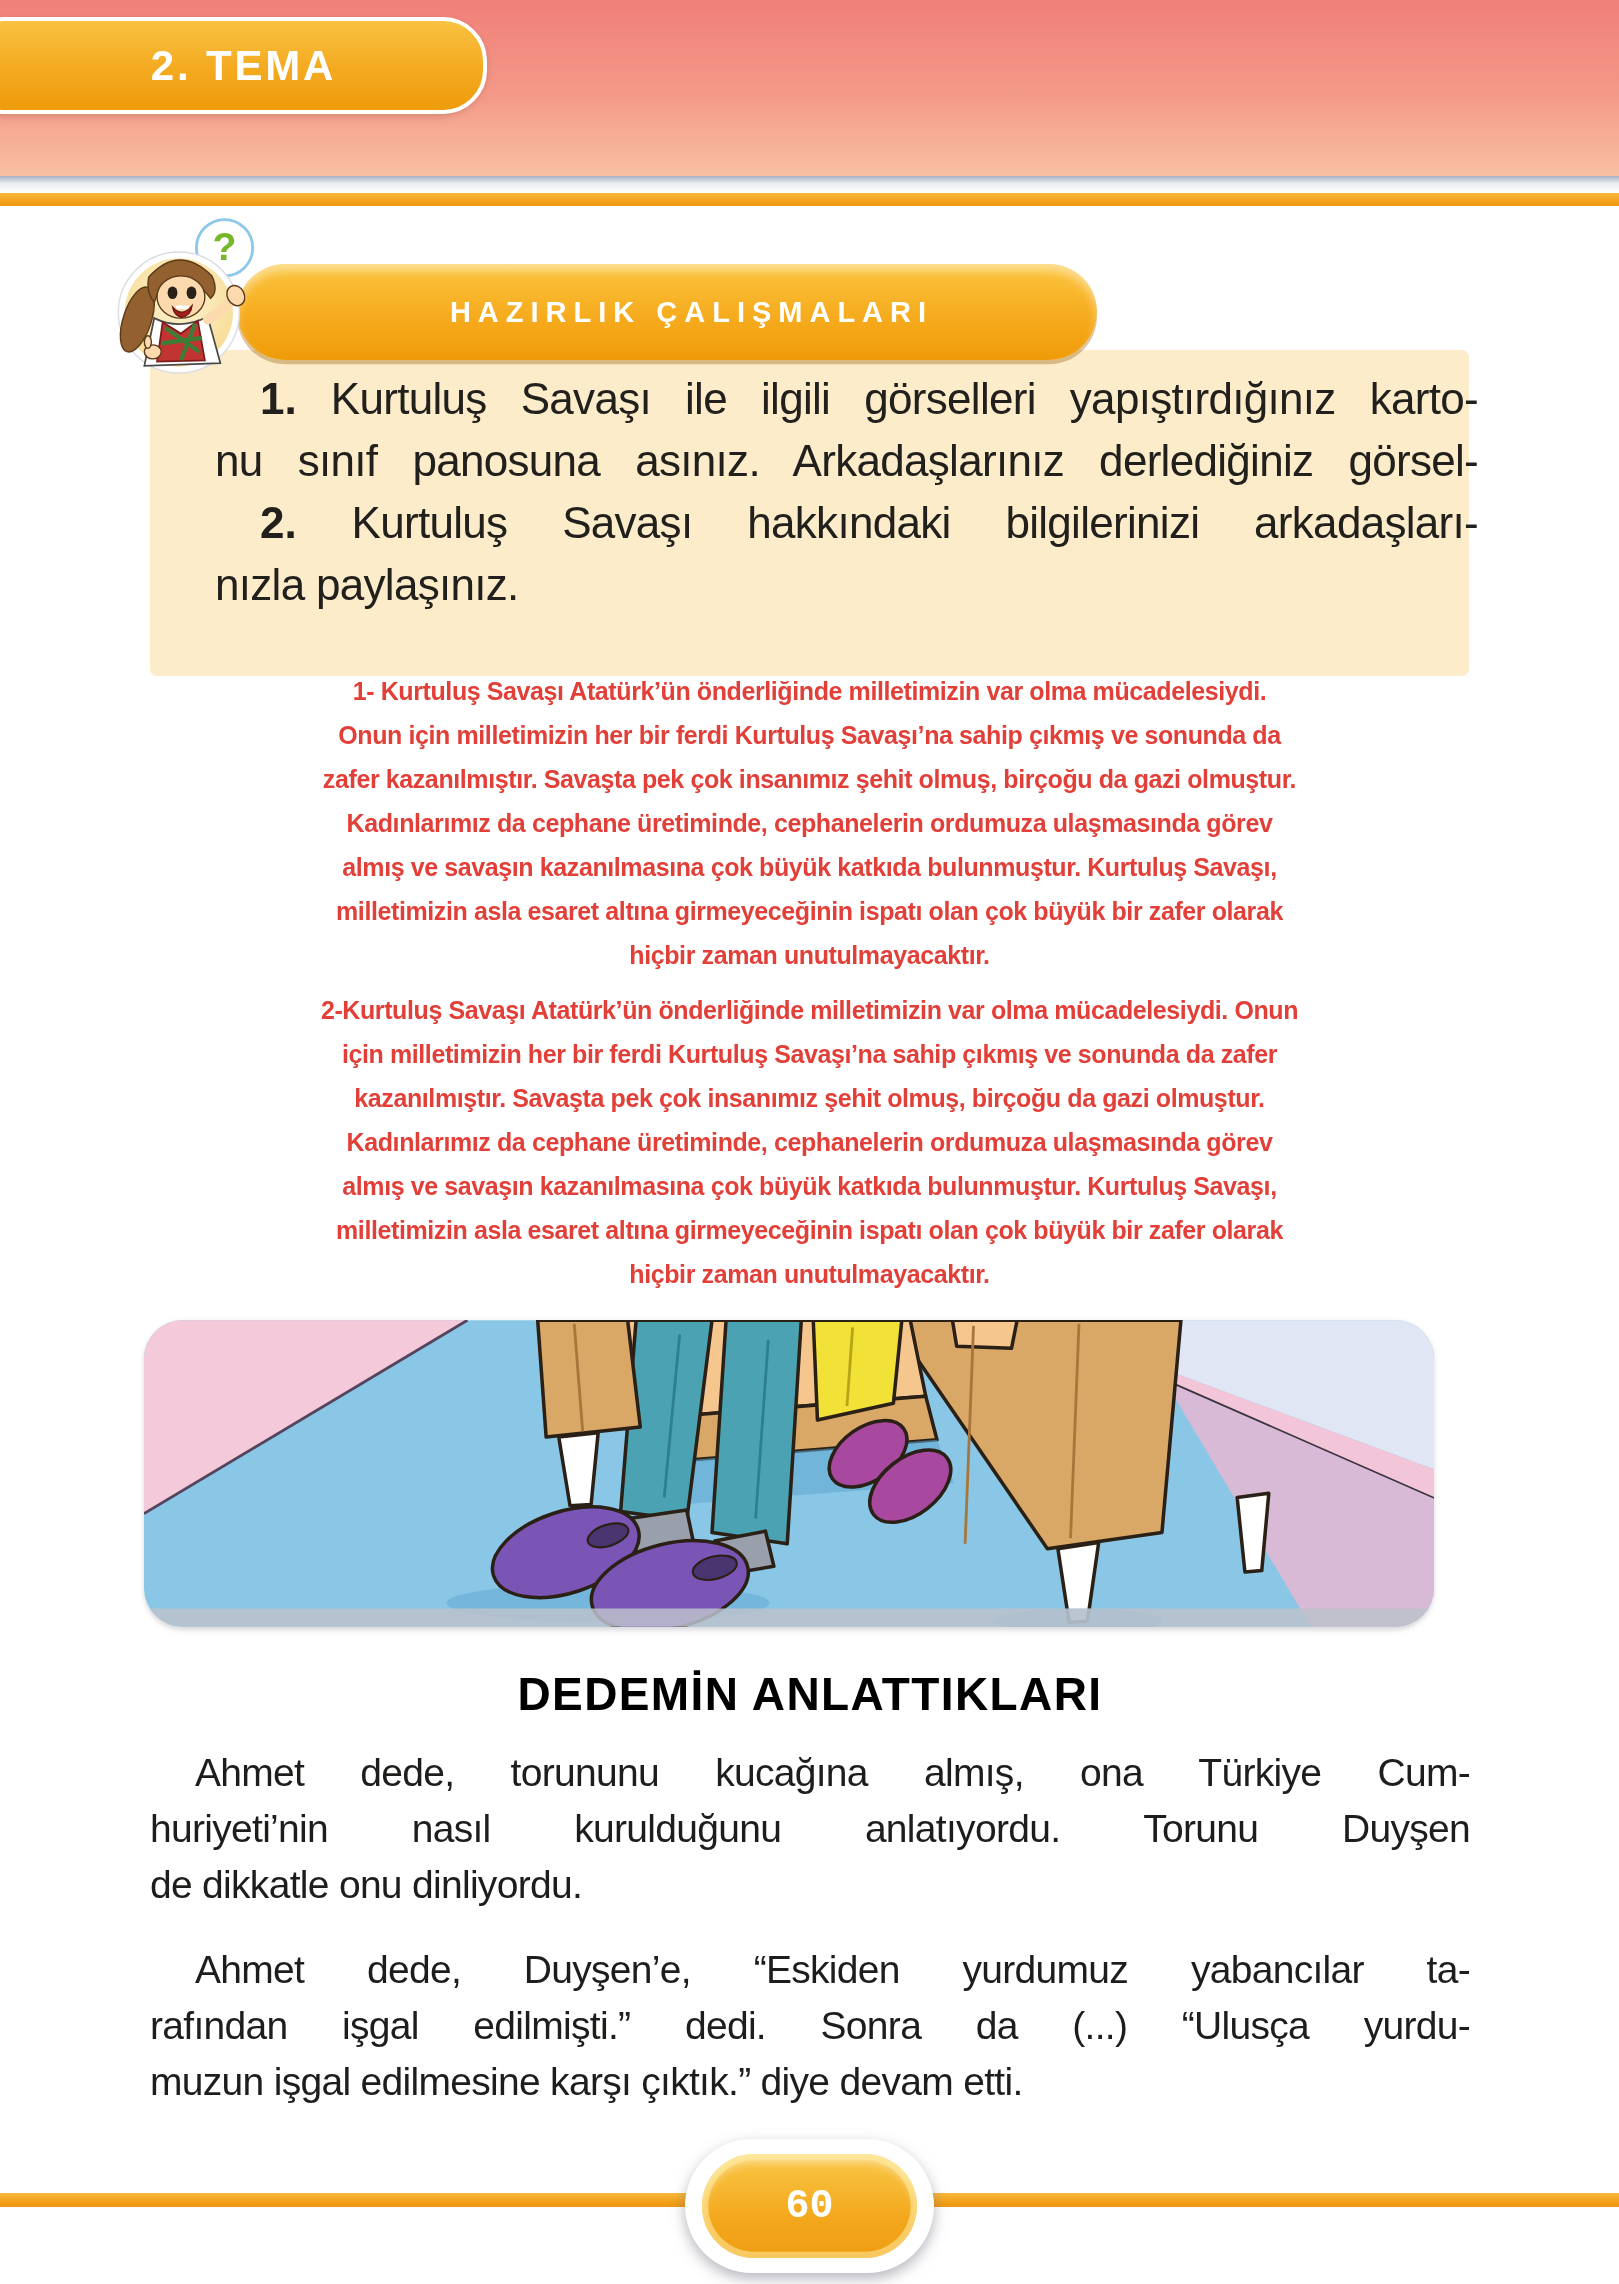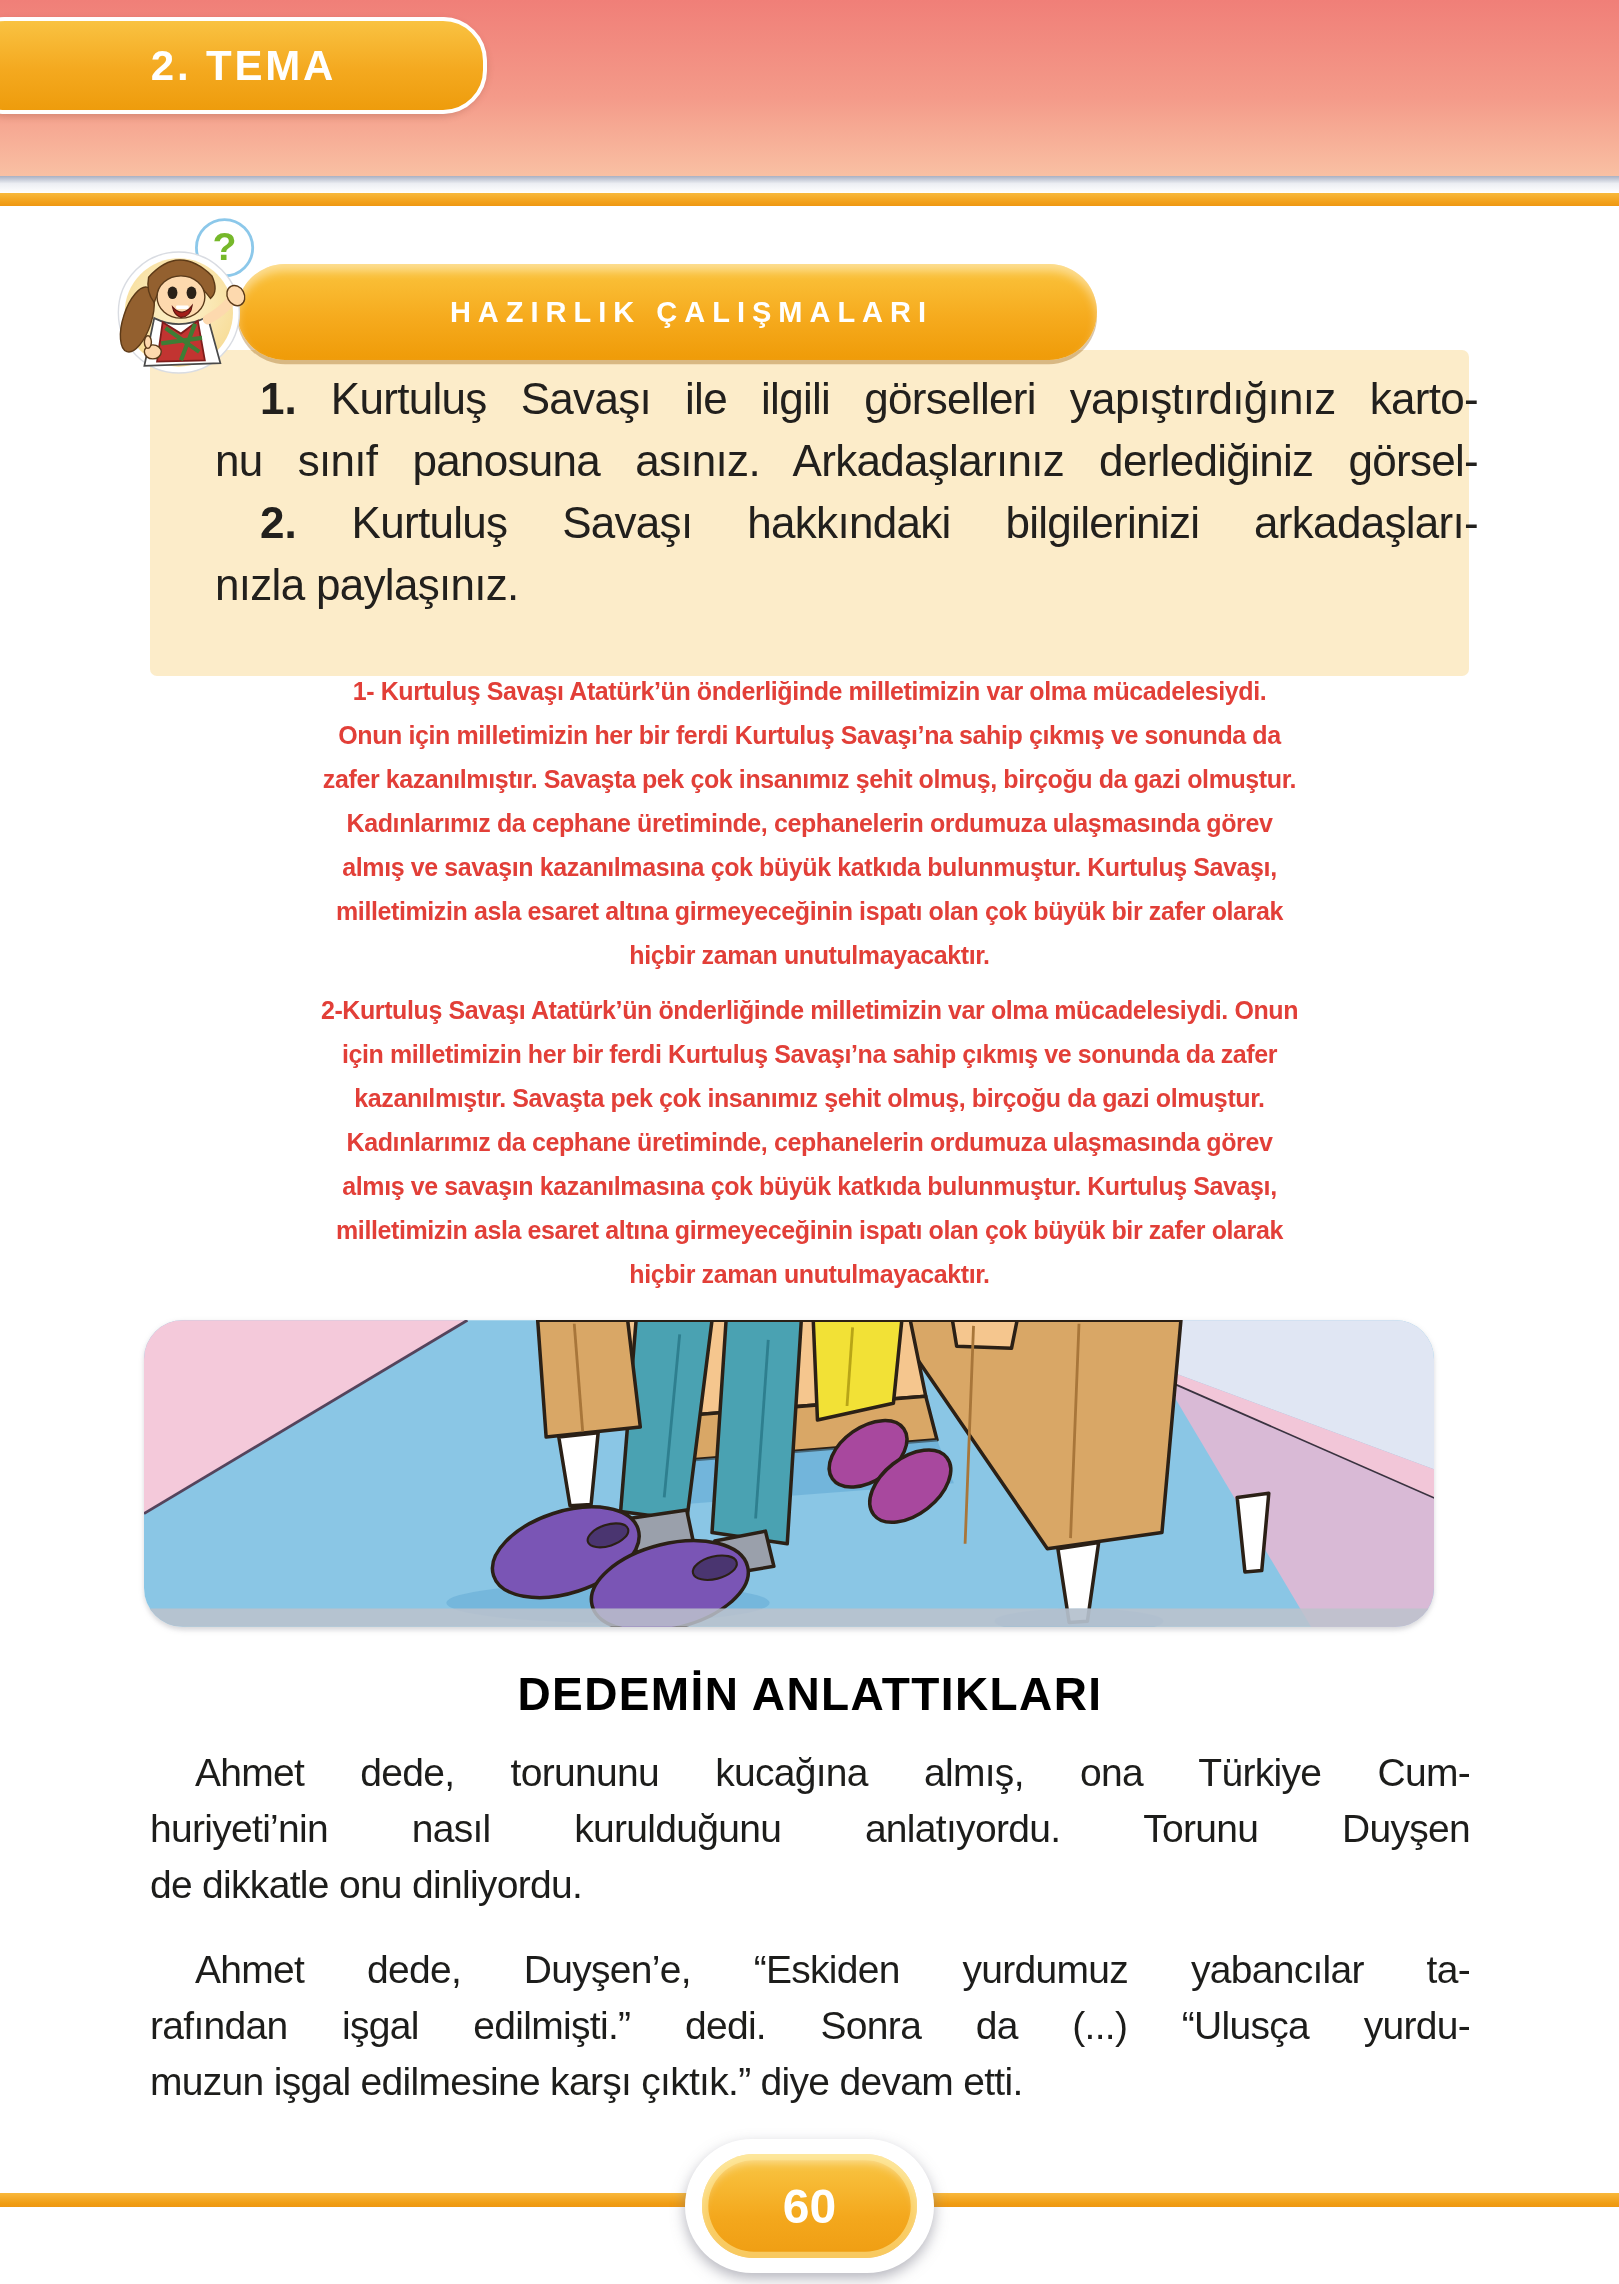--- a/index.html
+++ b/index.html
@@ -60,21 +60,21 @@
   
   .footer-line{position:absolute;left:0;top:2193px;width:1620px;height:14px;
     background:linear-gradient(180deg,#f9b83c 0%,#f09d14 75%,#ee9712 100%);}
   .page-pill-wrap{position:absolute;left:685px;top:2139px;width:249px;height:134px;border-radius:67px;
     background:#ffffff;box-shadow:0 5.6px 14px rgba(110,110,125,.5);
     display:flex;align-items:center;justify-content:center;}
   .page-pill{width:215px;height:104px;border-radius:52px;
     background:linear-gradient(180deg,#f9c847 0%,#f4a81d 60%,#ef9d12 100%);
     box-shadow:inset 0 0 0 6.3px rgba(255,236,160,.55), inset 0 8.4px 9.8px rgba(255,255,255,.45);
     display:flex;align-items:center;justify-content:center;}
-  .page-pill span{color:#ffffff;font-weight:bold;font-size:48px;}
+  .page-pill span{color:#ffffff;font-weight:bold;font-size:40px;font-family:Liberation Mono, monospace;}
 </style>
 </head>
 <body>
 
 <div class="page">
 
   <div class="header-band">
     <div class="tema-capsule">
       <div class="tema-pill">
         <span>2. TEMA</span>

